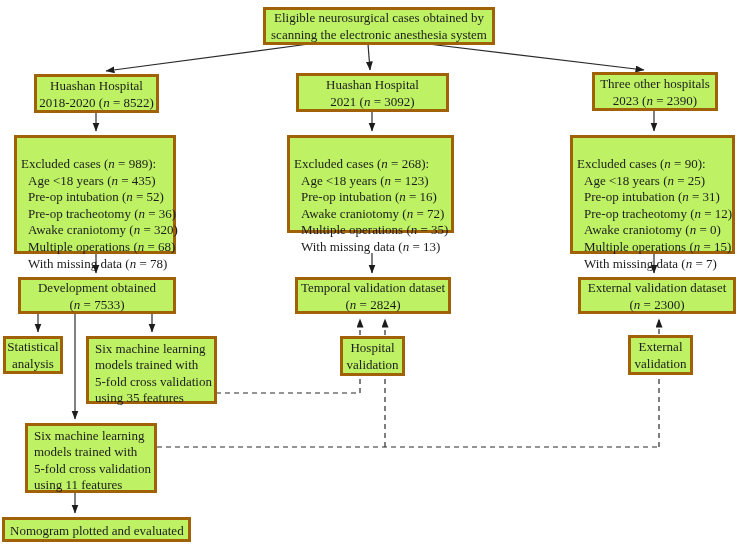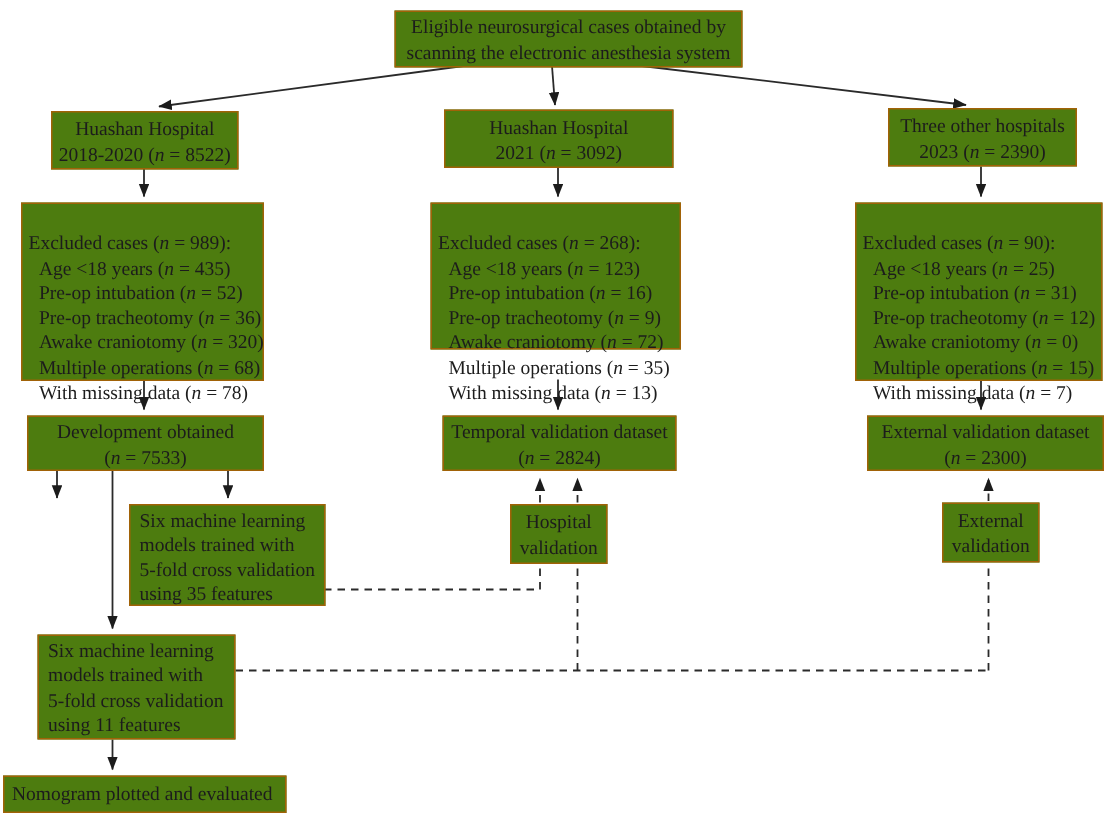--- a/index.html
+++ b/index.html
@@ -3,21 +3,21 @@
 <meta charset="utf-8">
 <style>
   html,body{margin:0;padding:0;background:#fff;}
   .canvas{
     position:relative;width:738px;height:548px;background:#ffffff;
     font-family:"Liberation Serif","DejaVu Serif",serif;
     font-size:13px;color:#1c1c1c;overflow:hidden;
   }
   .lines{position:absolute;left:0;top:0;z-index:1;pointer-events:none;}
   .bx{
-    position:absolute;background:#4d7c0f;border:1px solid #a16207;
+    position:absolute;background:#bef264;border:3px solid #a16207;
     box-sizing:border-box;z-index:2;
   }
   .center{
     display:flex;flex-direction:column;justify-content:center;
     align-items:center;text-align:center;line-height:17px;
   }
   .exc{padding:18px 0 0 4px;line-height:16.6px;}
   .exc .item{padding-left:7px;white-space:nowrap;}
   .exc .ttl{white-space:nowrap;}
   .ml{padding:2px 0 14px 6px;line-height:16.4px;}
@@ -91,21 +91,20 @@
     <div class="item">Pre-op intubation (<i>n</i> = 52)</div>
     <div class="item">Pre-op tracheotomy (<i>n</i> = 36)</div>
     <div class="item">Awake craniotomy (<i>n</i> = 320)</div>
     <div class="item">Multiple operations (<i>n</i> = 68)</div>
     <div class="item">With missing data (<i>n</i> = 78)</div>
   </div>
   <div class="bx exc" style="left:287px;top:135px;width:167px;height:98px;">
     <div class="ttl">Excluded cases (<i>n</i> = 268):</div>
     <div class="item">Age &lt;18 years (<i>n</i> = 123)</div>
     <div class="item">Pre-op intubation (<i>n</i> = 16)</div>
-    <div class="item">Pre-op tracheotomy (<i>n</i> = 9)</div>
     <div class="item">Awake craniotomy (<i>n</i> = 72)</div>
     <div class="item">Multiple operations (<i>n</i> = 35)</div>
     <div class="item">With missing data (<i>n</i> = 13)</div>
   </div>
   <div class="bx exc" style="left:570px;top:135px;width:165px;height:119px;">
     <div class="ttl">Excluded cases (<i>n</i> = 90):</div>
     <div class="item">Age &lt;18 years (<i>n</i> = 25)</div>
     <div class="item">Pre-op intubation (<i>n</i> = 31)</div>
     <div class="item">Pre-op tracheotomy (<i>n</i> = 12)</div>
     <div class="item">Awake craniotomy (<i>n</i> = 0)</div>
@@ -119,20 +118,24 @@
   </div>
   <div class="bx center" style="left:295px;top:277px;width:156px;height:37px;">
     <div>Temporal validation dataset</div>
     <div>(<i>n</i> = 2824)</div>
   </div>
   <div class="bx center" style="left:578px;top:277px;width:158px;height:37px;">
     <div>External validation dataset</div>
     <div>(<i>n</i> = 2300)</div>
   </div>
 
+  <div class="bx center" style="left:3px;top:336px;width:60px;height:38px;">
+    <div>Statistical</div>
+    <div>analysis</div>
+  </div>
   <div class="bx ml" style="left:86px;top:336px;width:131px;height:68px;">
     <div>Six machine learning</div>
     <div>models trained with</div>
     <div>5-fold cross validation</div>
     <div>using 35 features</div>
   </div>
   <div class="bx center" style="left:340px;top:336px;width:65px;height:40px;">
     <div>Hospital</div>
     <div>validation</div>
   </div>

